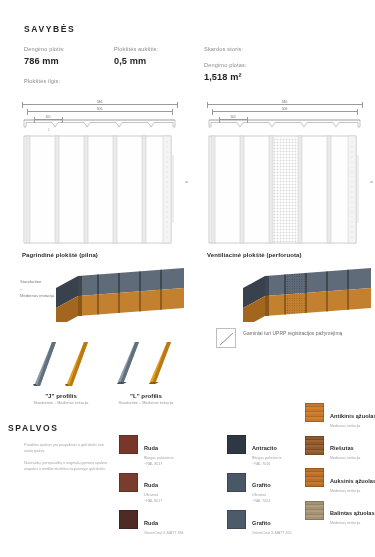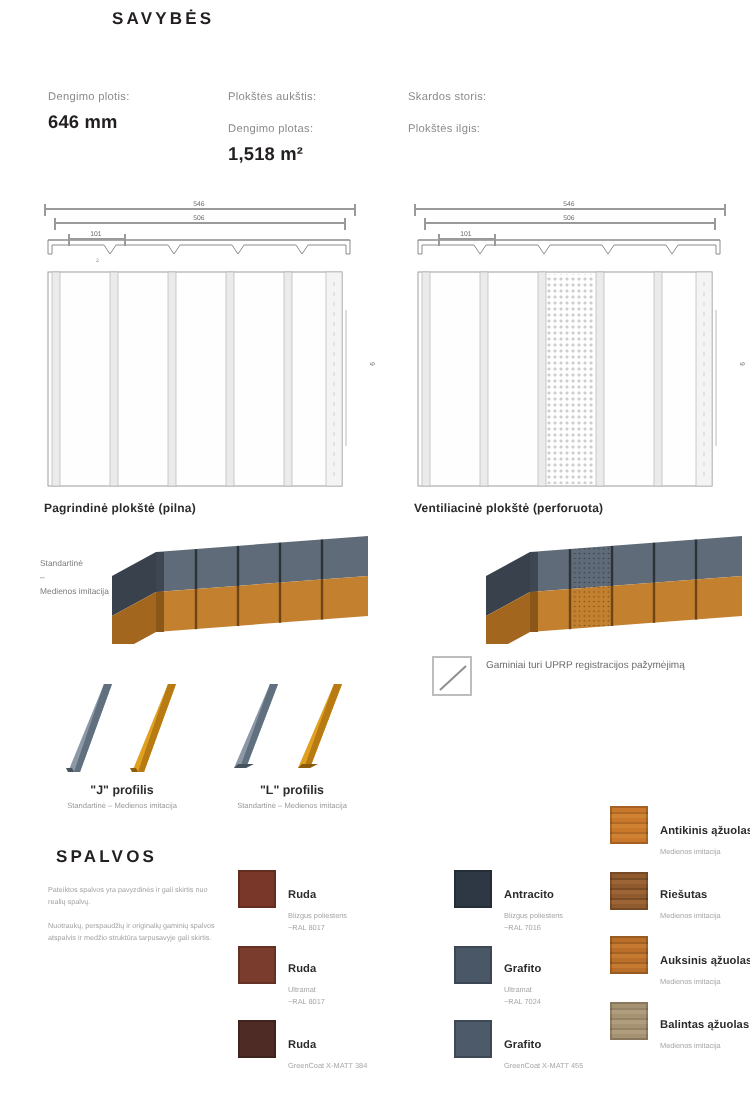--- a/index.html
+++ b/index.html
@@ -12,21 +12,21 @@
   }
   .page { position: relative; width: 375px; height: 557px; padding: 0; }
 
   
   .section-title {
     font-size: 8.5px;
     font-weight: bold;
     letter-spacing: 1.6px;
     color: #231f20;
   }
-  #props-title { position: absolute; left: 24px; top: 4px; margin-left: 32px; }
+  #props-title { position: absolute; left: 24px; top: 24px; }
 
   .spec-grid {
     position: absolute; left: 24px; top: 38px;
     width: 330px;
     display: grid;
     grid-template-columns: 90px 90px 110px;
     row-gap: 0px;
   }
   .spec-label {
     font-size: 5.6px; color: #8b8b8b; letter-spacing: .15px;
@@ -103,21 +103,21 @@
   
   #uprp {
     position: absolute; left: 216px; top: 328px;
     display: flex; align-items: flex-start; gap: 7px;
   }
   .uprp-icon { width: 20px; height: 20px; border: .7px solid #bdbdbd; flex: none; }
   .uprp-icon svg { display: block; }
   .uprp-text { font-size: 5px; color: #6d6d6d; line-height: 7.5px; padding-top: 2px; }
 
   
-  #colors-title { position: absolute; left: 28px; top: 423px; text-align: center; }
+  #colors-title { position: absolute; left: 8px; top: 423px; text-align: center; }
   #colors-note {
     position: absolute; left: 24px; top: 442px; width: 88px;
     font-size: 3.6px; color: #a3a3a3; line-height: 6px;
   }
   #colors-note p + p { margin-top: 6px; }
 
   .swatch-col { position: absolute; }
   #col-1 { left: 119px; top: 435px; width: 75px; }
   #col-2 { left: 227px; top: 435px; width: 75px; }
   #col-3 { left: 305px; top: 403px; width: 72px; }
@@ -141,21 +141,22 @@
 <body>
 
 <div class="page">
 
   <div class="section-title" id="props-title">SAVYBĖS</div>
 
   <div class="spec-grid">
     <div class="spec-label">Dengimo plotis:</div>
     <div class="spec-label">Plokštės aukštis:</div>
     <div class="spec-label">Skardos storis:</div>
-    <div class="spec-value">646 mm</div>
+    <div class="spec-value">786 mm</div>
+    <div class="spec-value">0,5 mm</div>
     <div class="spec-label">Dengimo plotas:</div>
     <div class="spec-label">Plokštės ilgis:</div>
     <div class="spec-label empty"></div>
     <div class="spec-value">1,518 m²</div>
     <div class="spec-value empty"></div>
   </div>
 
   <div class="drawing-block" id="drawing-left">
     <div class="dwg-dims">
       <div class="dimline dim-outer">

